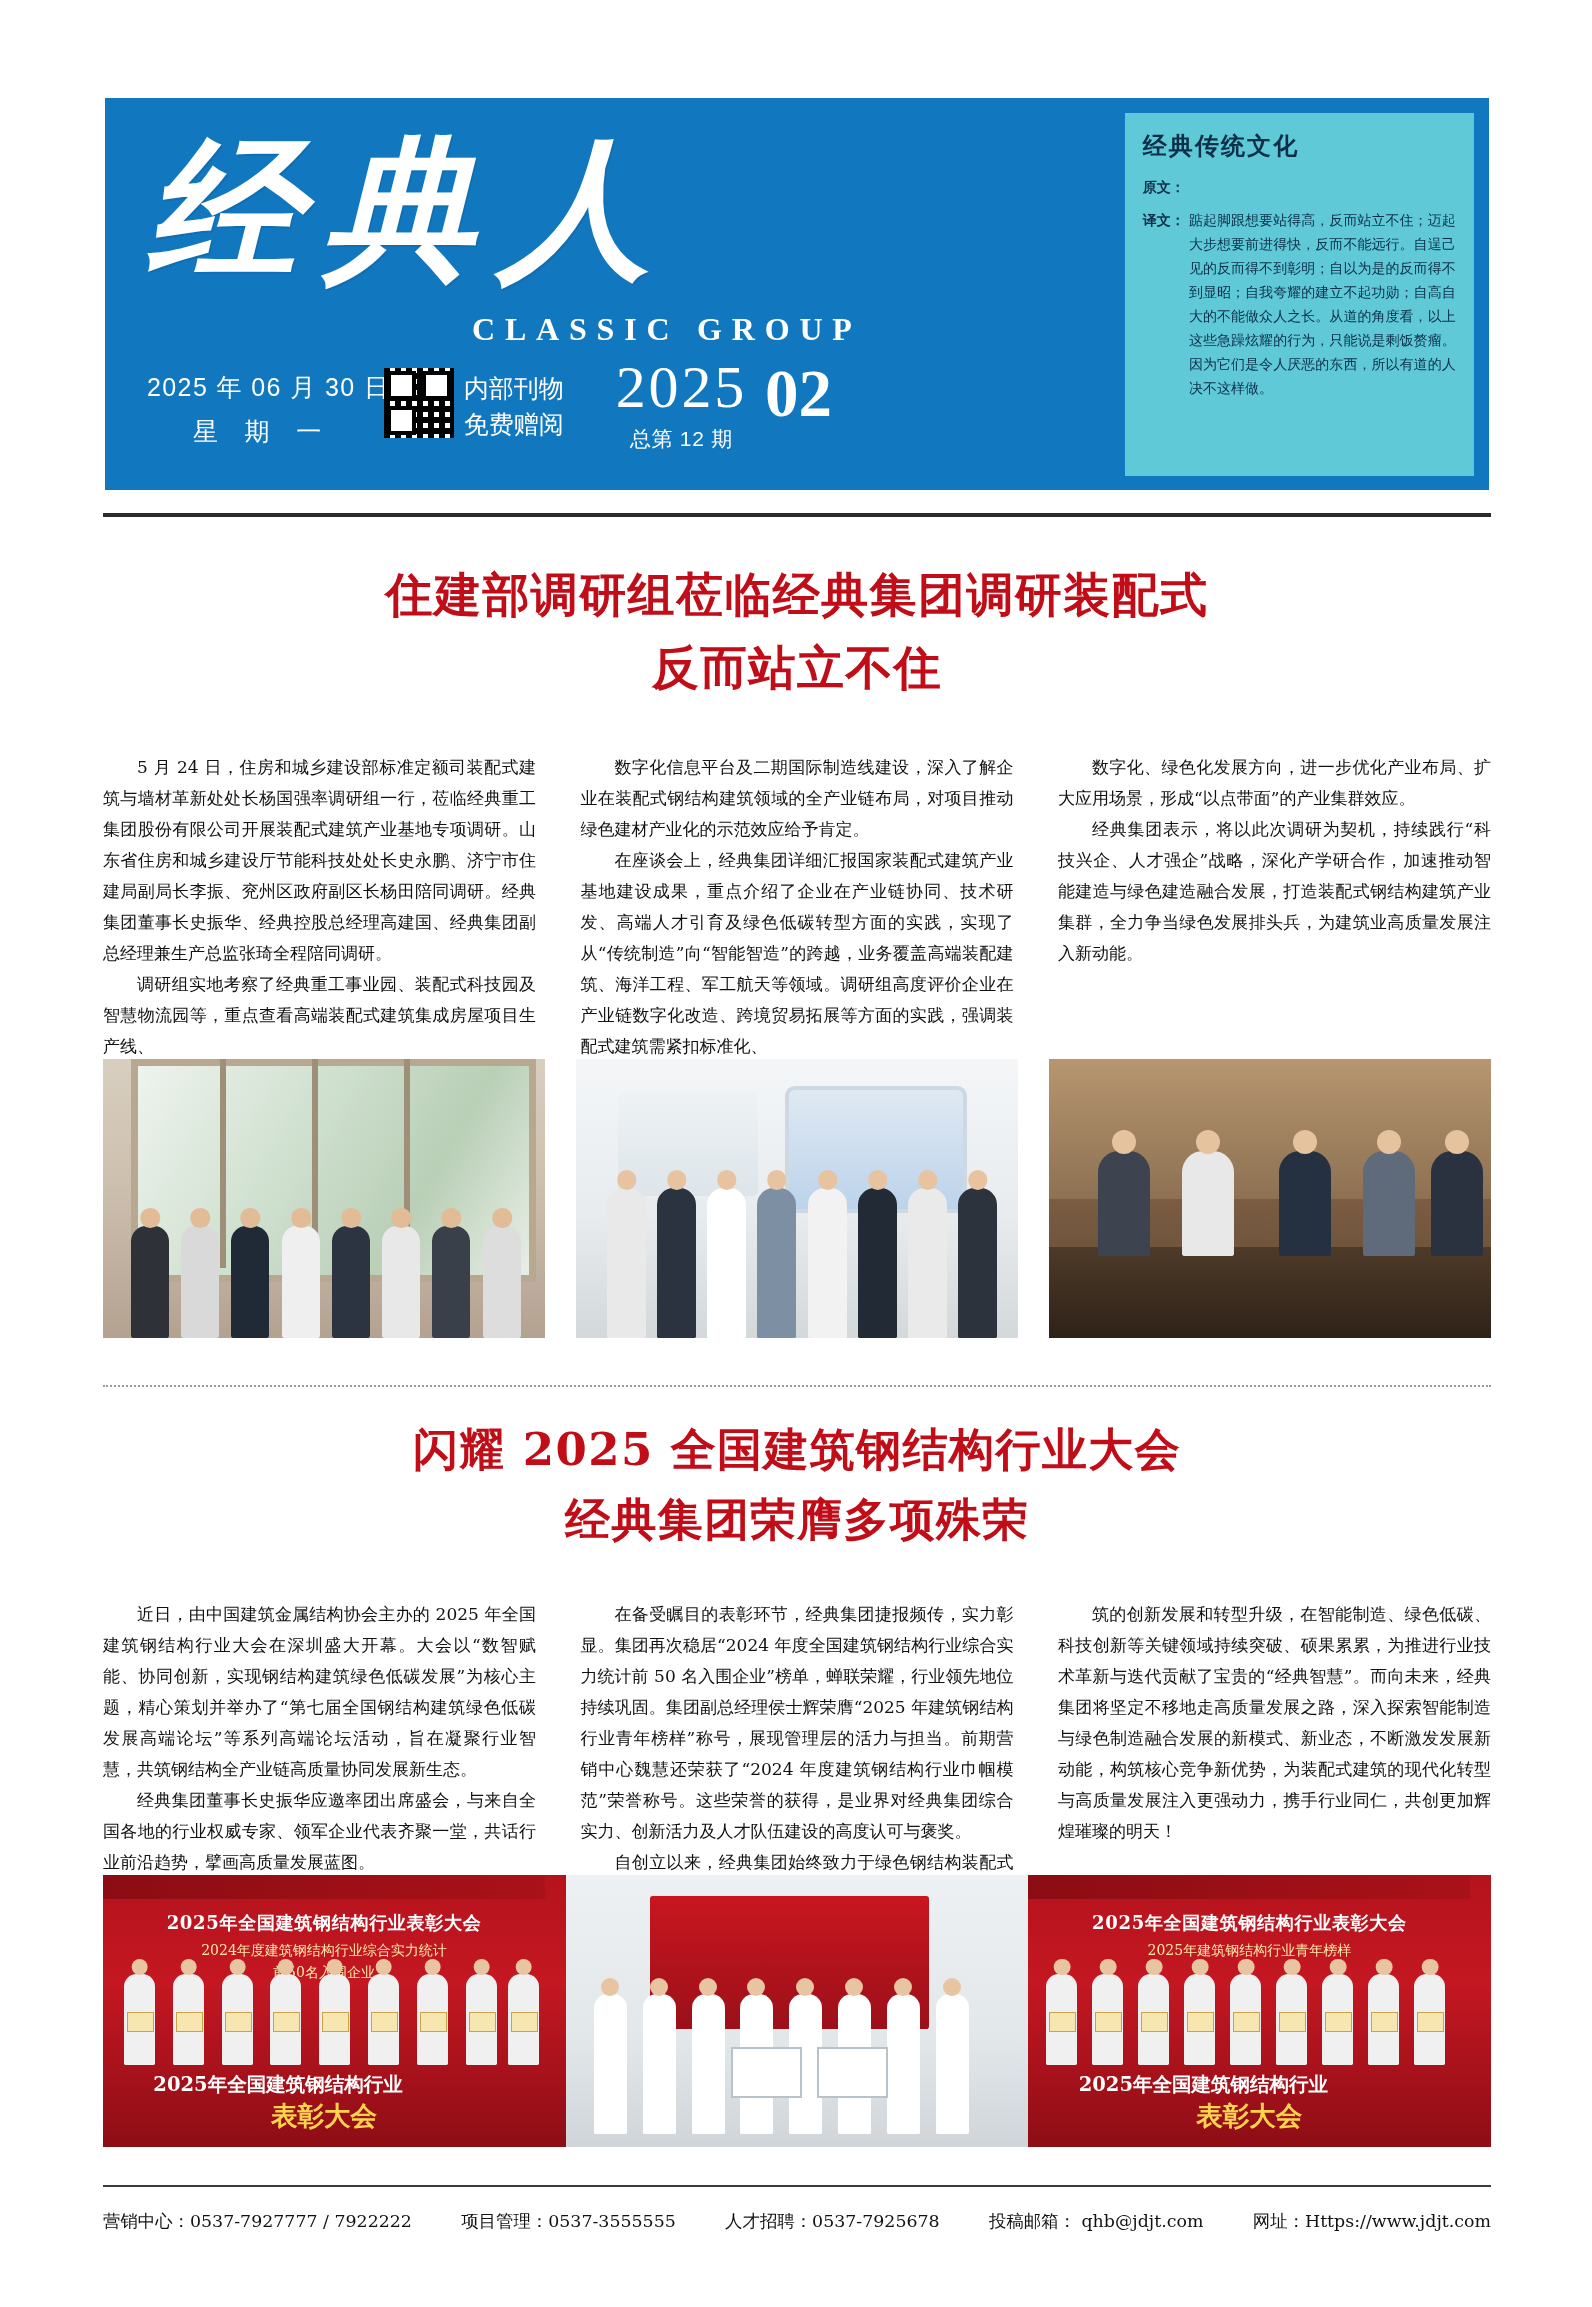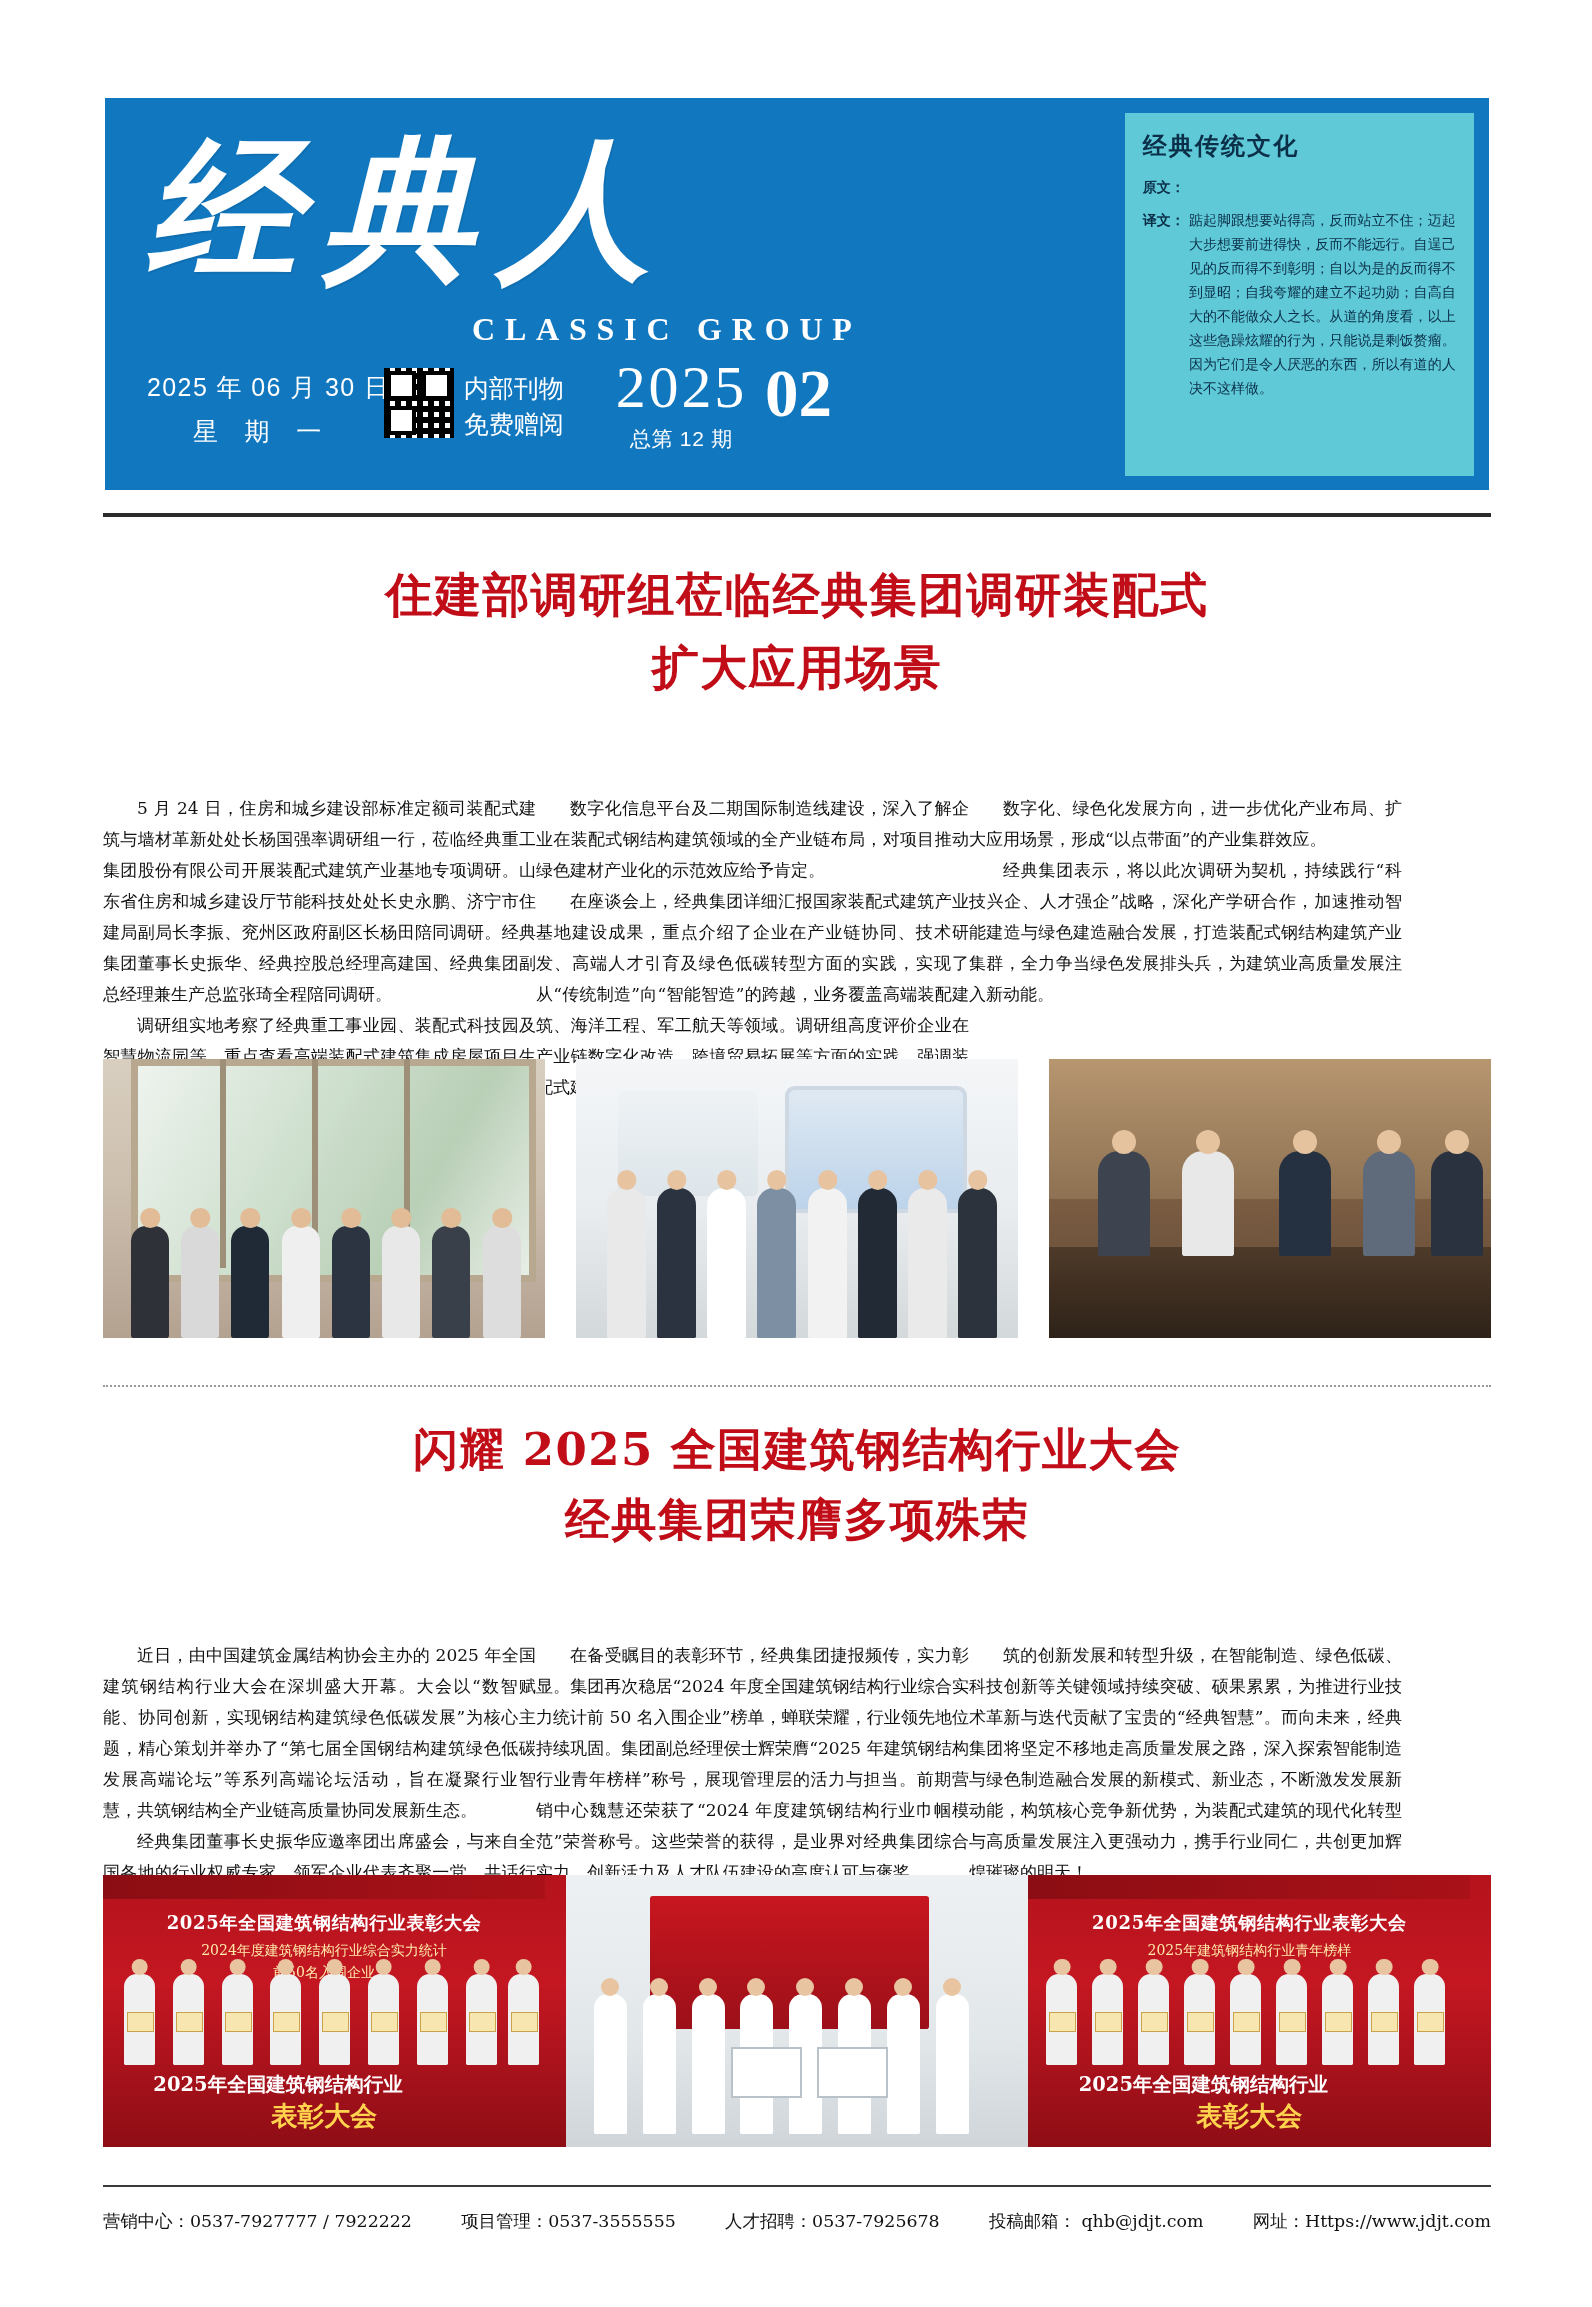--- a/index.html
+++ b/index.html
@@ -232,21 +232,21 @@
     white-space: nowrap;
   }
   #headline1 { top: 558px; font-size: 47px; line-height: 73px; }
   #headline2 { top: 1415px; font-size: 45px; line-height: 70px; color: #c00d18; }
 
   .cols {
     position: absolute;
     left: 103px;
     width: 1388px;
     display: flex;
-    margin-top: 41px;
+    justify-content: space-between;
   }
   .col {
     width: 433px;
     font-family: "DejaVu Serif", serif;
     font-size: 17px;
     line-height: 31px;
     color: #111;
     text-align: justify;
   }
   .col p {
@@ -460,21 +460,21 @@
         <div class="culture-label">译文：</div>
         <div class="culture-text">踮起脚跟想要站得高，反而站立不住；迈起大步想要前进得快，反而不能远行。自逞己见的反而得不到彰明；自以为是的反而得不到显昭；自我夸耀的建立不起功勋；自高自大的不能做众人之长。从道的角度看，以上这些急躁炫耀的行为，只能说是剩饭赘瘤。因为它们是令人厌恶的东西，所以有道的人决不这样做。</div>
       </div>
     </div>
   </div>
 
   <div class="sep-thick" style="top:513px"></div>
 
   <div class="headline" id="headline1">
     <span class="l1">住建部调研组莅临经典集团调研装配式</span>
-    <span class="l2">扩大应用场景</span>
+    <span class="l2">反而站立不住</span>
   </div>
 
   <div class="cols" id="cols1">
     <div class="col">
       <p>5 月 24 日，住房和城乡建设部标准定额司装配式建筑与墙材革新处处长杨国强率调研组一行，莅临经典重工集团股份有限公司开展装配式建筑产业基地专项调研。山东省住房和城乡建设厅节能科技处处长史永鹏、济宁市住建局副局长李振、兖州区政府副区长杨田陪同调研。经典集团董事长史振华、经典控股总经理高建国、经典集团副总经理兼生产总监张琦全程陪同调研。</p>
       <p>调研组实地考察了经典重工事业园、装配式科技园及智慧物流园等，重点查看高端装配式建筑集成房屋项目生产线、</p>
     </div>
     <div class="col">
       <p>数字化信息平台及二期国际制造线建设，深入了解企业在装配式钢结构建筑领域的全产业链布局，对项目推动绿色建材产业化的示范效应给予肯定。</p>
       <p>在座谈会上，经典集团详细汇报国家装配式建筑产业基地建设成果，重点介绍了企业在产业链协同、技术研发、高端人才引育及绿色低碳转型方面的实践，实现了从“传统制造”向“智能智造”的跨越，业务覆盖高端装配建筑、海洋工程、军工航天等领域。调研组高度评价企业在产业链数字化改造、跨境贸易拓展等方面的实践，强调装配式建筑需紧扣标准化、</p>

